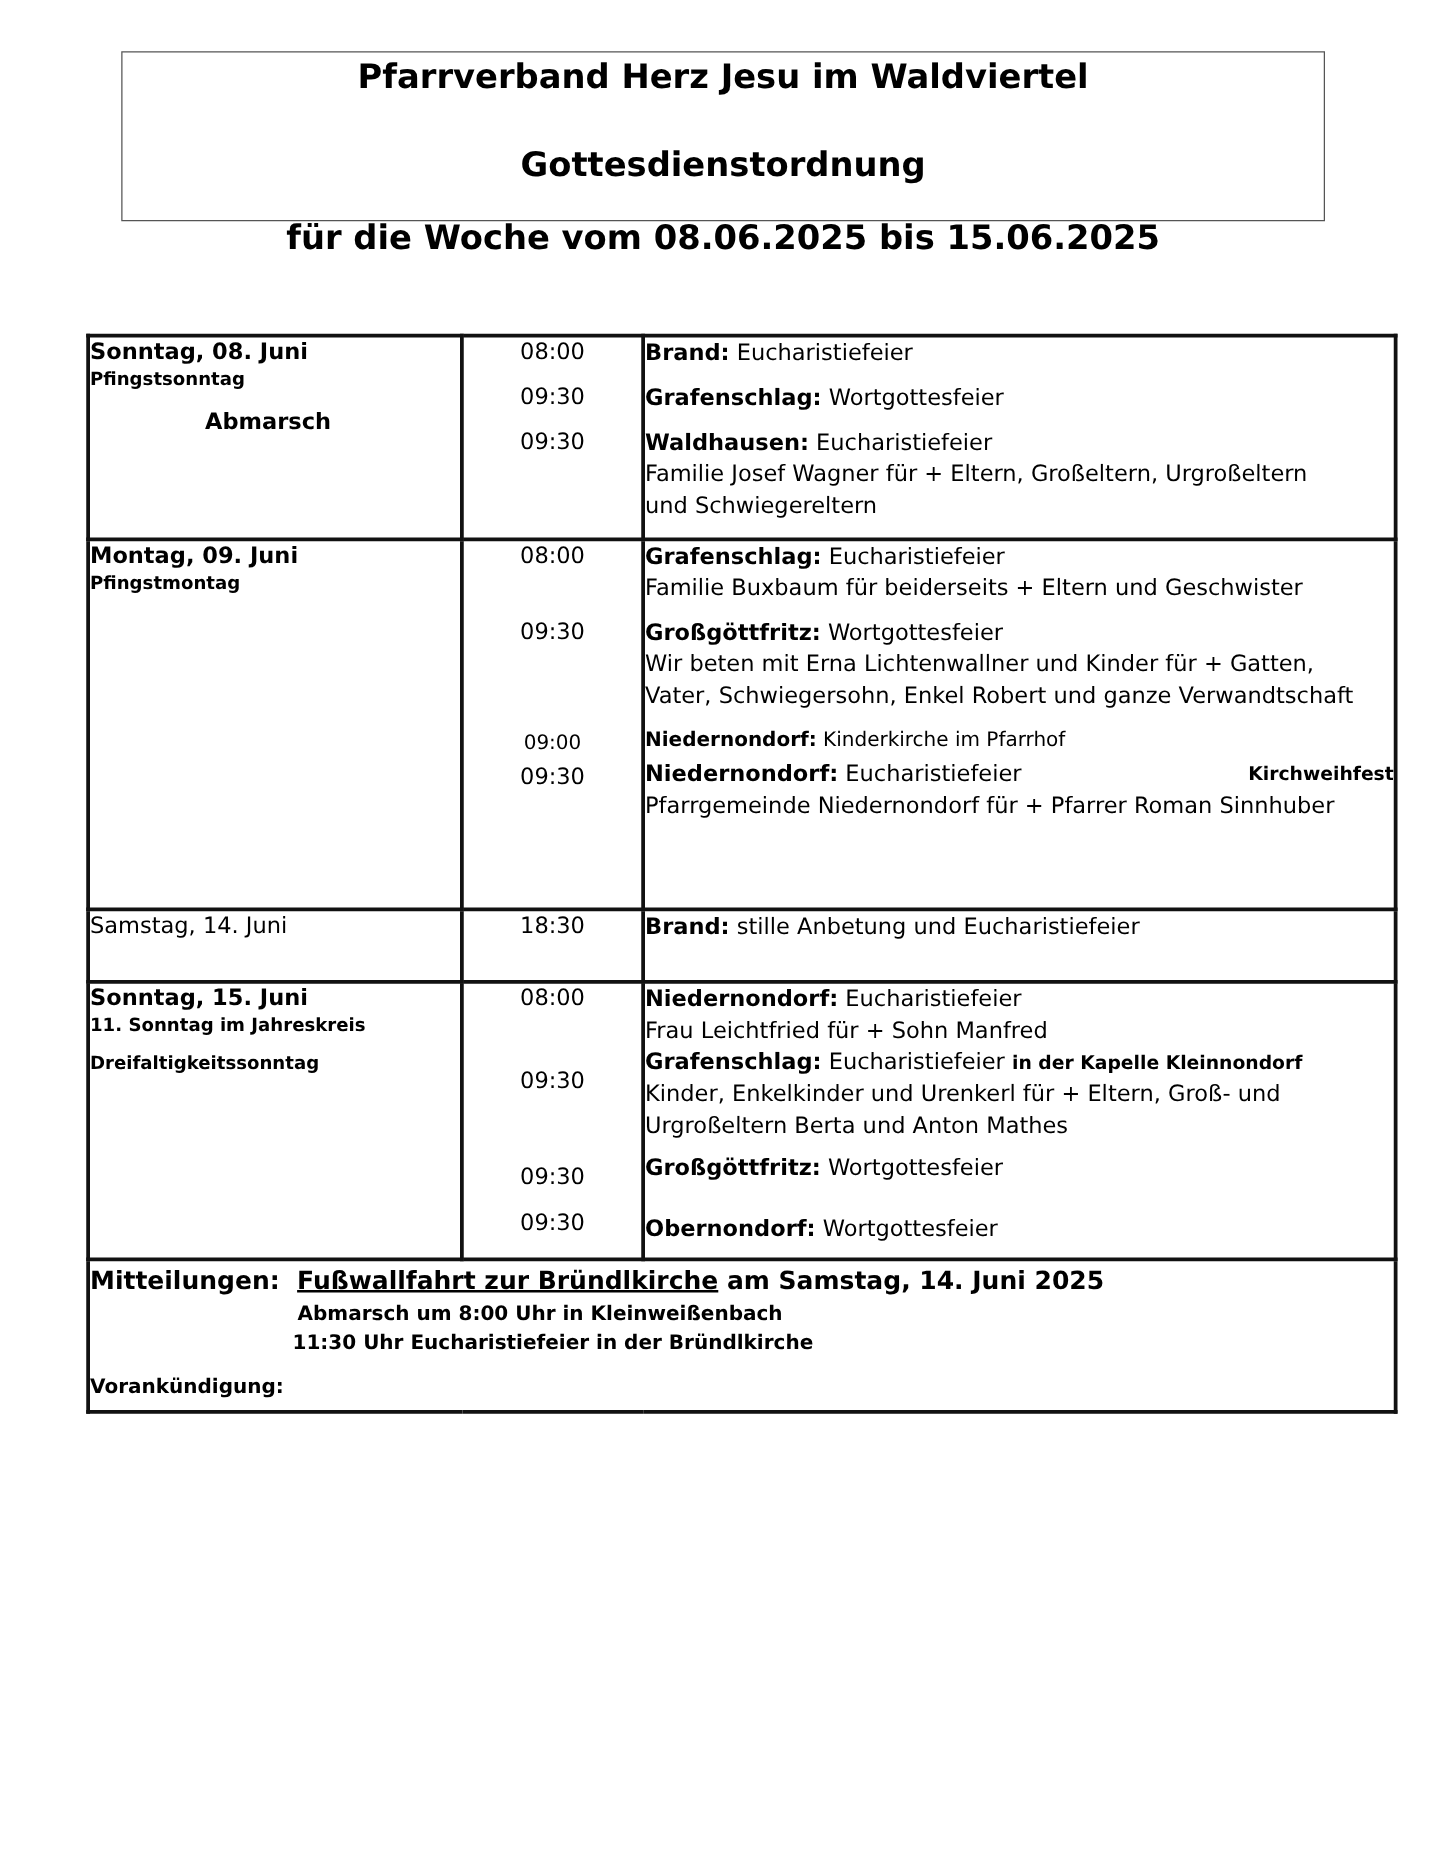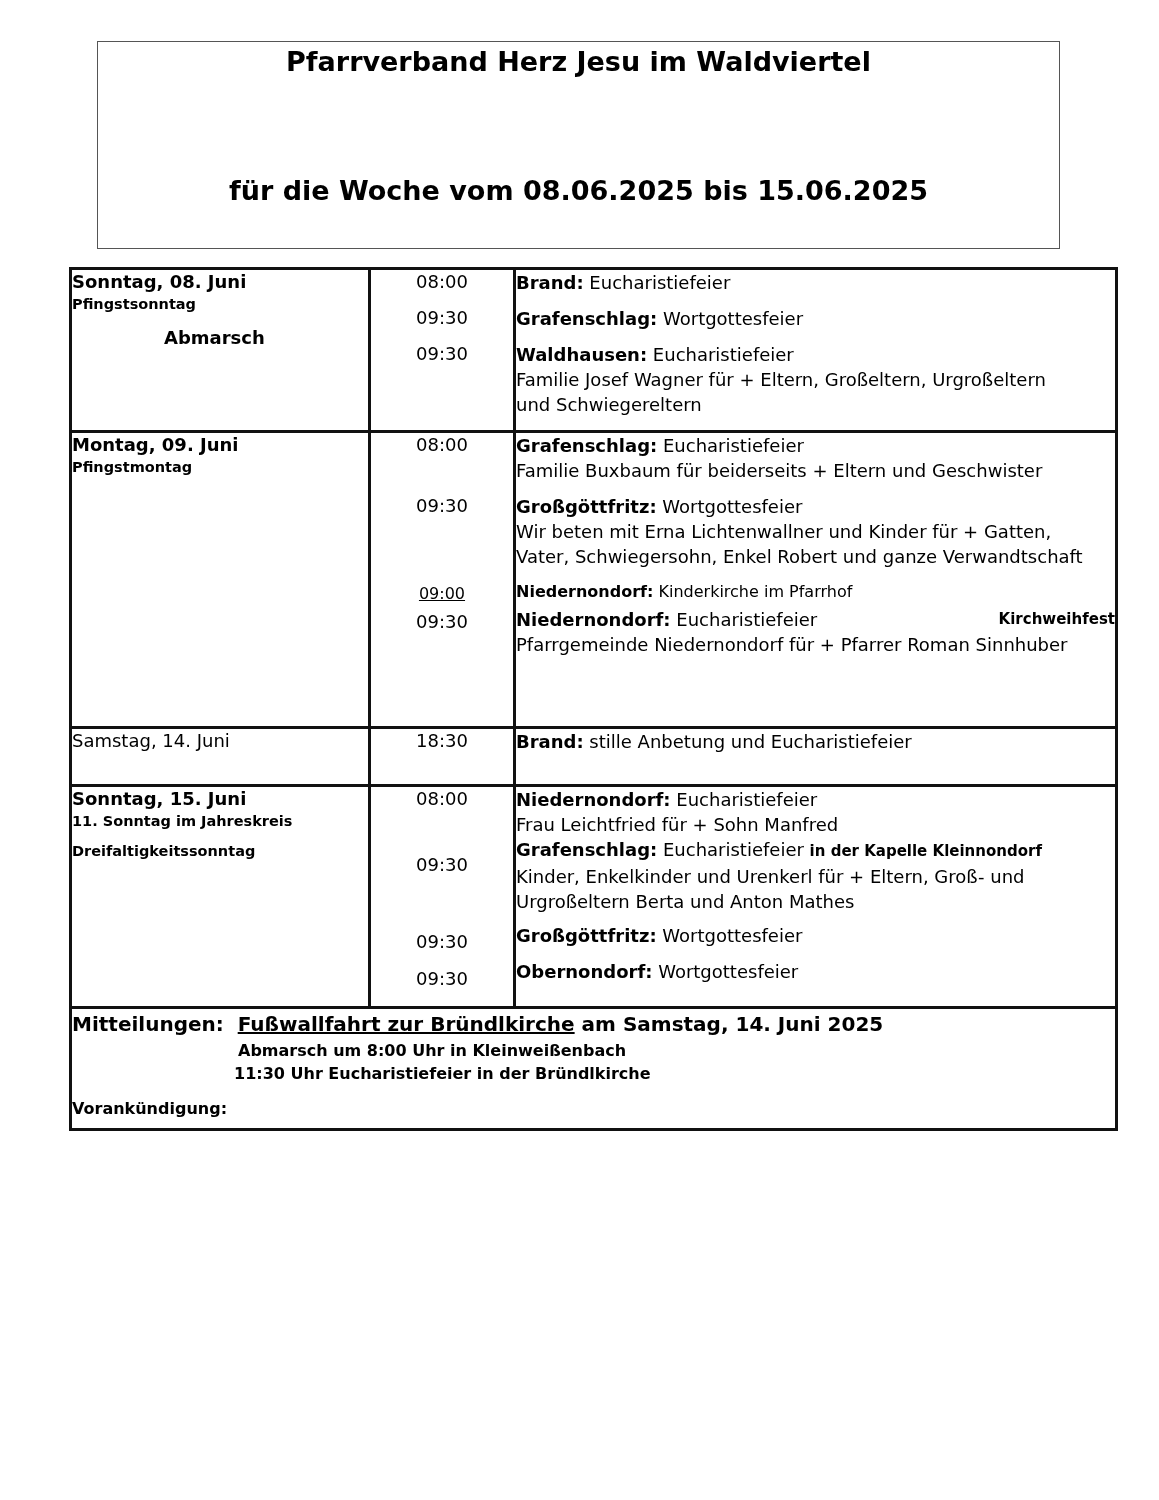--- a/index.html
+++ b/index.html
@@ -2,21 +2,21 @@
 <html><head>
   <meta charset="utf-8">
   <style>
     html, body { margin: 0; padding: 0; background: #ffffff; }
     body {
       width: 1159px; height: 1500px; position: relative;
       font-family: "DejaVu Sans", "Liberation Sans", sans-serif;
       color: #000;
     }
     .header-box {
-      position: absolute; left: 97px; top: 41px; width: 963px; height: 208px;
+      position: absolute; left: 97px; top: 41px; width: 963px; height: 136px;
       border: 1px solid #555; box-sizing: border-box;
       text-align: center; font-weight: bold; font-size: 27px;
     }
     .header-box .h1 { position: absolute; left: 0; right: 0; top: 4px; }
     .header-box .h2 { position: absolute; left: 0; right: 0; top: 75px; }
     .header-box .h3 { position: absolute; left: 0; right: 0; top: 133px; text-align: center; }
 
     table.sched {
       position: absolute; left: 69px; top: 267px; width: 1046px;
       border-collapse: collapse; table-layout: fixed;
@@ -31,41 +31,42 @@
 
     .day-cell { padding: 4px 10px 6px 10px; }
     .day-name { font-size: 18px; line-height: 24px; }
     .day-name.bold { font-weight: bold; }
     .feast { font-size: 14.5px; font-weight: bold; line-height: 20px; }
     .feast.indented { padding-left: 92px; font-size: 18px; margin-top: 14px; }
     .feast.spaced { margin-top: 10px; }
 
     .time-cell { text-align: center; padding: 4px 0 6px 0; }
     .time { display: block; line-height: 24px; font-size: 18px; }
-    .time.small { font-size: 16px; text-decoration: underline; }
+    .time.small { font-size: 16px; }
 
     .svc-cell { padding: 4px 10px 6px 10px; }
     .svc { line-height: 25px; }
     .svc .place { font-weight: bold; }
     .svc.small { font-size: 16px; }
     .svc .right-note { float: right; font-weight: bold; font-size: 15px; }
     .svc .inline-note { font-weight: bold; font-size: 15px; }
     .intent { line-height: 25px; }
 
     .notes-cell { padding: 12px 10px 6px 10px; font-weight: bold; }
     .notes-title { font-size: 20px; line-height: 30px; }
     .notes-title .link { text-decoration: underline; }
     .notes-sub { font-size: 16px; line-height: 23px; }
     .preview { font-size: 16px; margin-top: 14px; line-height: 20px; }
   </style>
 </head>
 <body>
 
 <div class="header-box">
   <div class="h1">Pfarrverband Herz Jesu im Waldviertel</div>
+  <div class="h2">Gottesdienstordnung</div>
   <div class="h3">für die Woche vom 08.06.2025 bis 15.06.2025</div>
 </div>
 
 <table class="sched">
   <colgroup>
       <col class="c1">
       <col class="c2">
       <col class="c3">
     </colgroup>
   <tbody>
@@ -138,21 +139,21 @@
         <span class="time" style="margin-top:53px">09:30</span>
         <span class="time" style="margin-top:13px">09:30</span>
       </td>
       <td class="svc-cell">
         <div class="svc"><span class="place">Niedernondorf:</span><span> Eucharistiefeier</span></div>
         <div class="intent">Frau Leichtfried für + Sohn Manfred</div>
         <div class="svc" style=""><span class="place">Grafenschlag:</span><span> Eucharistiefeier </span><span class="inline-note">in der Kapelle Kleinnondorf</span></div>
         <div class="intent">Kinder, Enkelkinder und Urenkerl für + Eltern, Groß- und</div>
         <div class="intent">Urgroßeltern Berta und Anton Mathes</div>
         <div class="svc" style="margin-top:9px"><span class="place">Großgöttfritz:</span><span> Wortgottesfeier</span></div>
-        <div class="svc" style="margin-top:11px"><span class="place">Obernondorf:</span><span> Wortgottesfeier</span></div>
+        <div class="svc" style="margin-top:24px"><span class="place">Obernondorf:</span><span> Wortgottesfeier</span></div>
       </td>
     </tr>
 
     <tr style="height:122px">
       <td colspan="3" class="notes-cell">
         <div class="notes-title"><span>Mitteilungen:</span>&nbsp;&nbsp;<span class="link">Fußwallfahrt zur Bründlkirche</span><span> am Samstag, 14. Juni 2025</span></div>
         <div class="notes-sub" style="padding-left:166px">Abmarsch um 8:00 Uhr in Kleinweißenbach</div>
         <div class="notes-sub" style="padding-left:162px">11:30 Uhr Eucharistiefeier in der Bründlkirche</div>
         <div class="preview">Vorankündigung:</div>
       </td>

